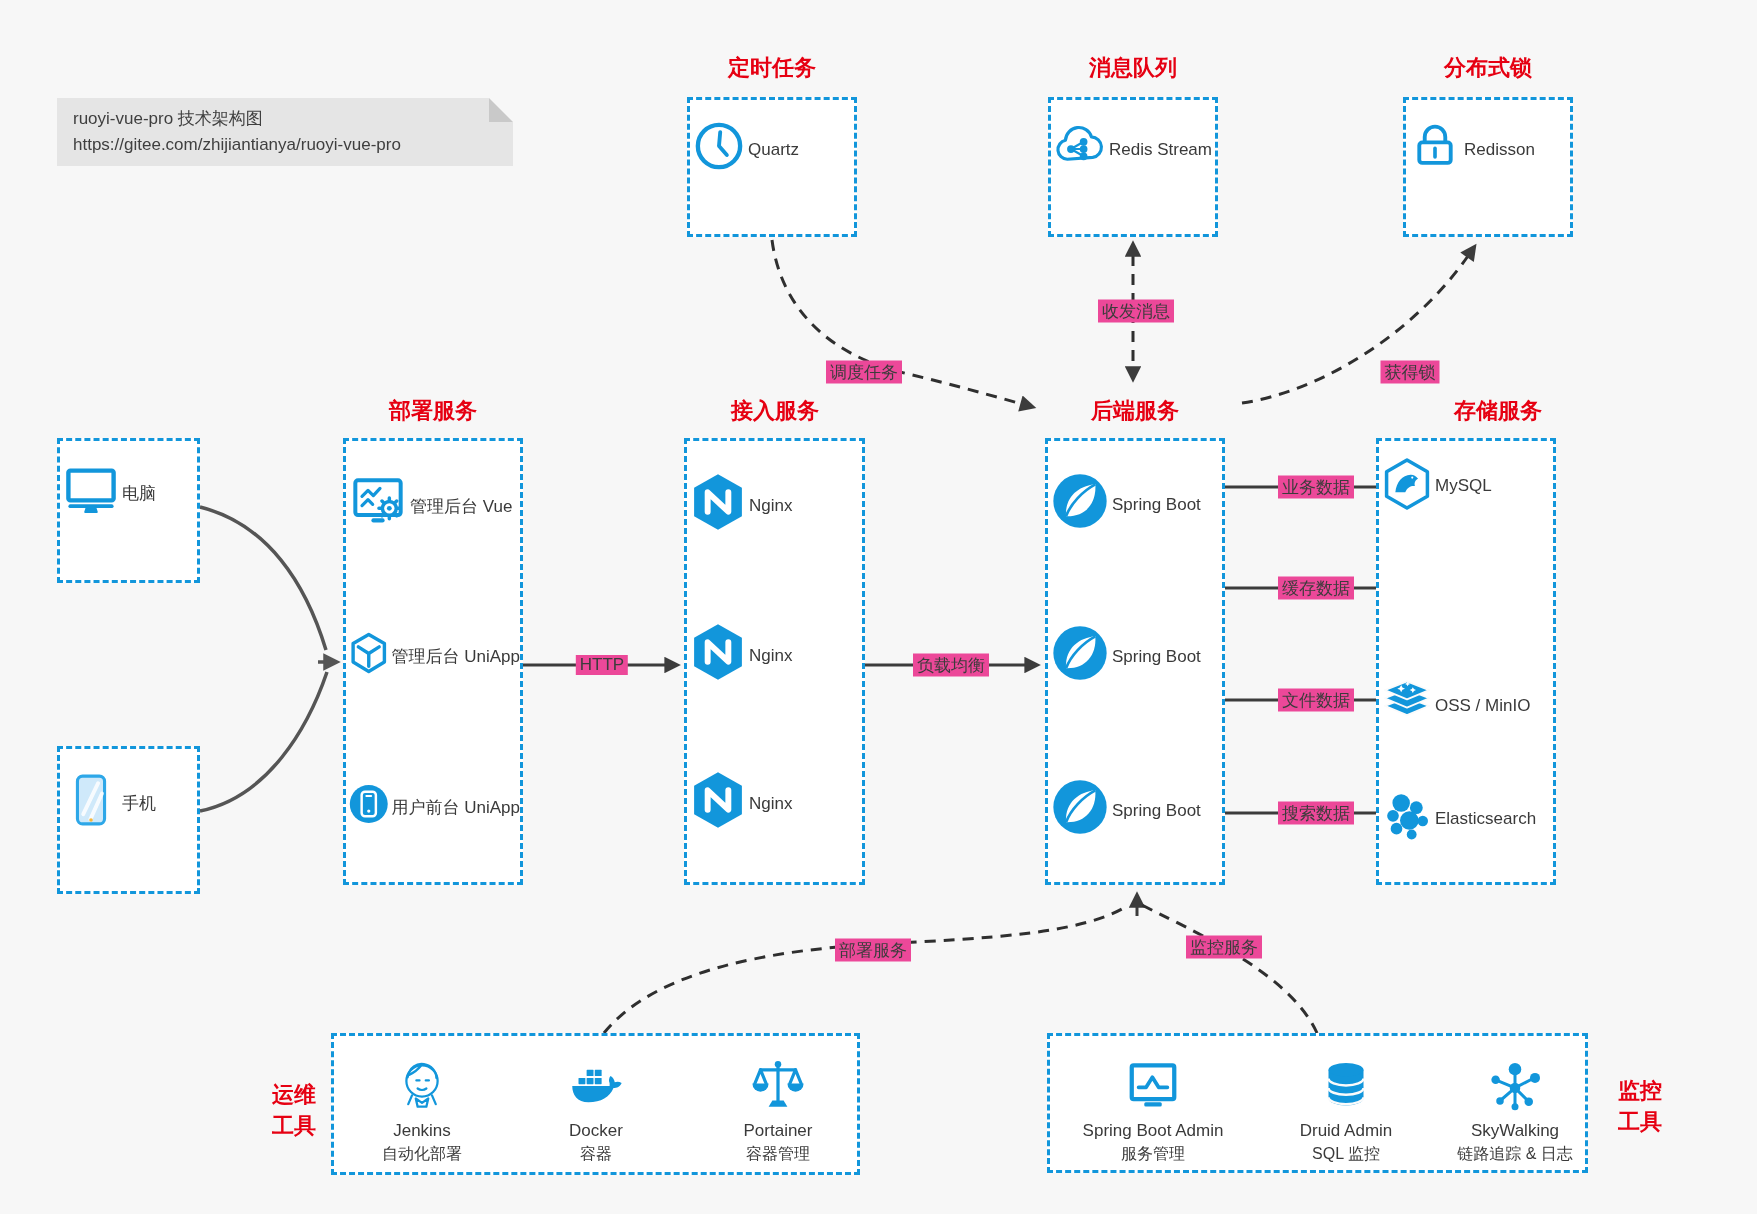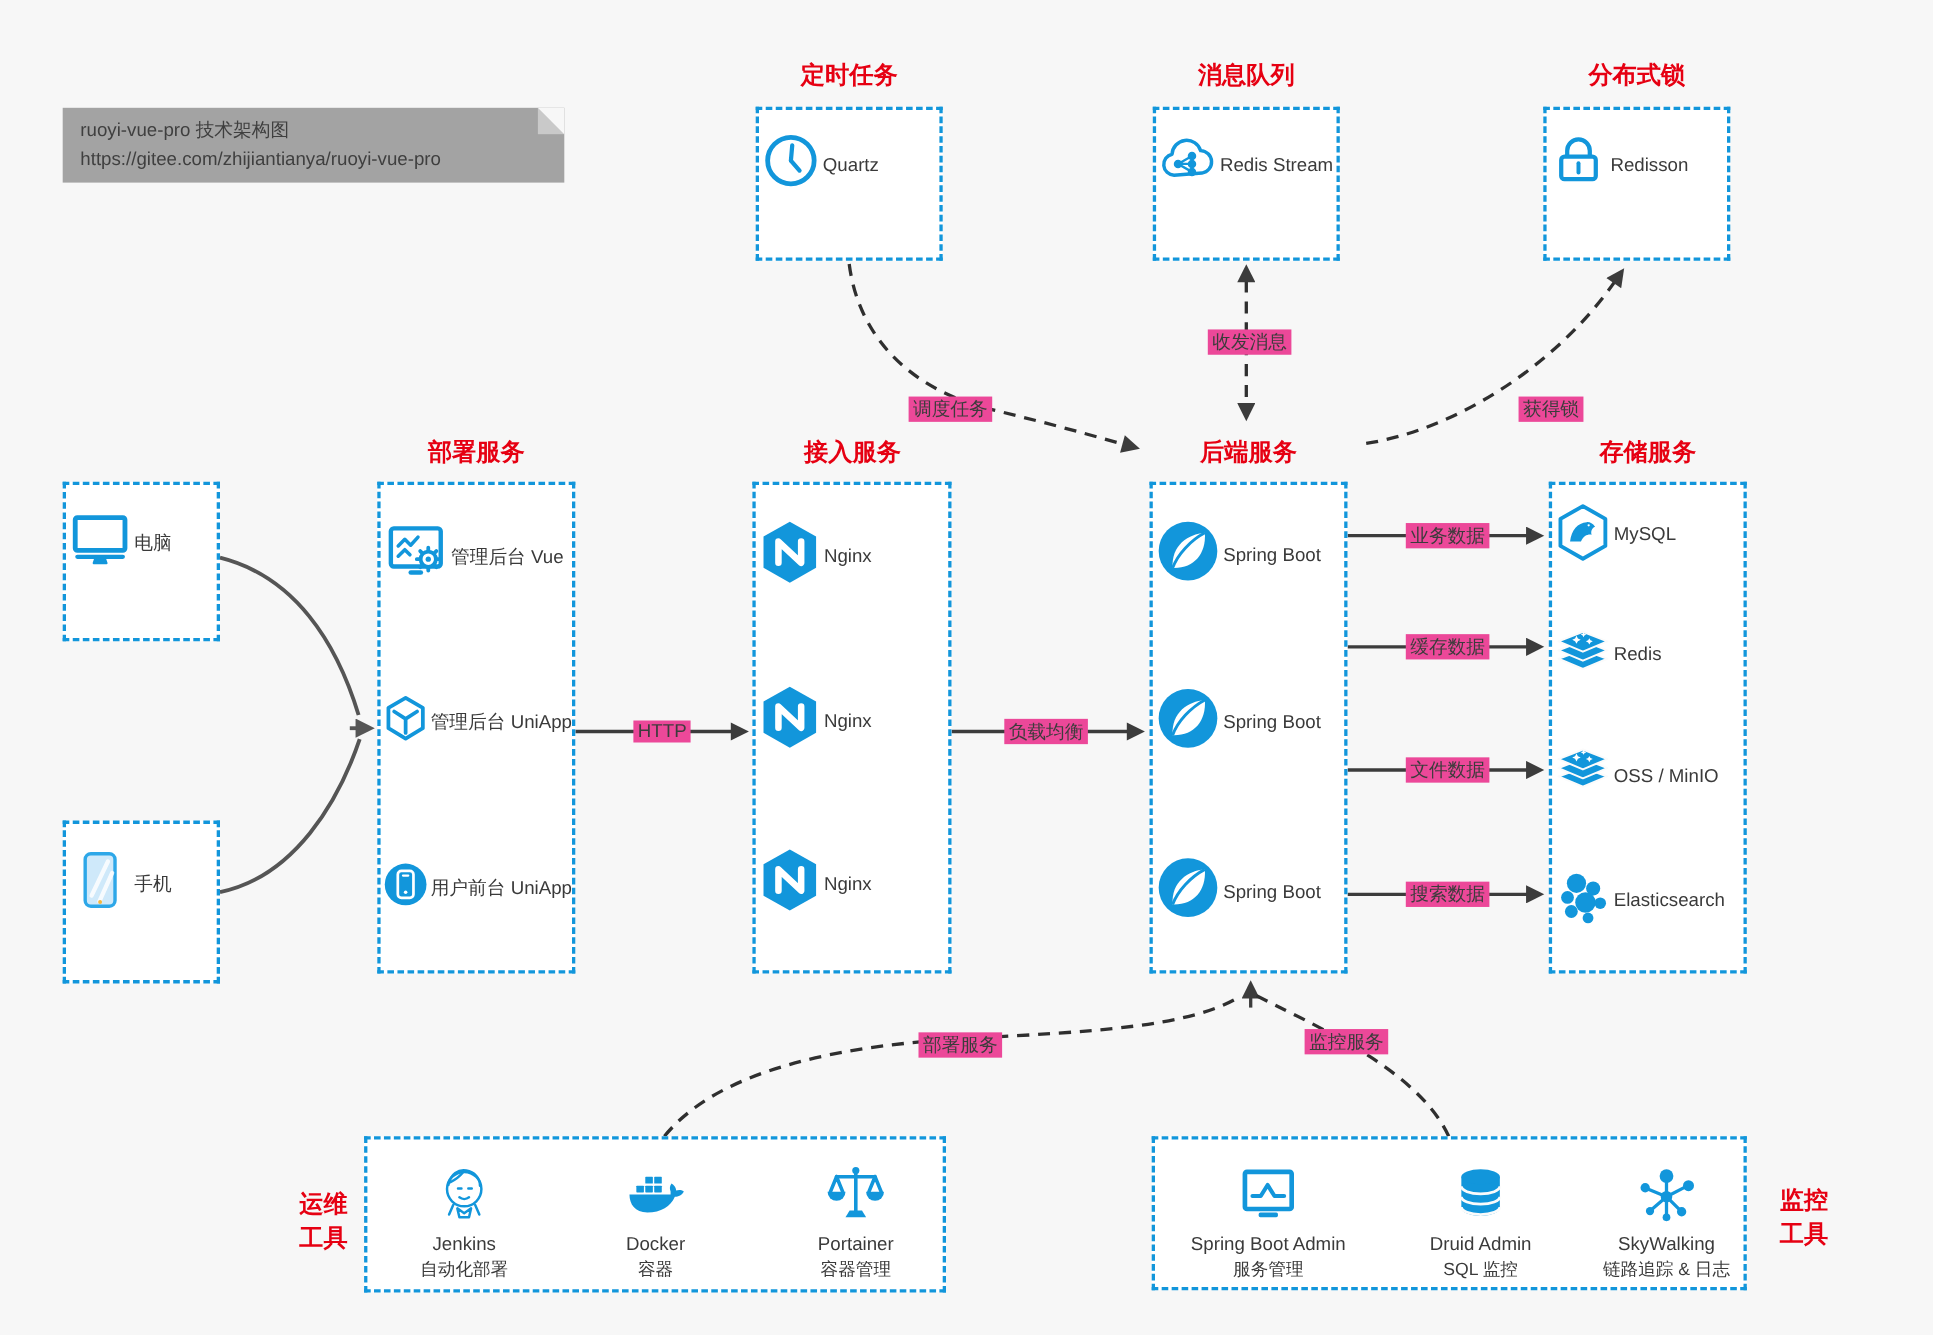--- a/index.html
+++ b/index.html
@@ -11,21 +11,21 @@
              font-size:22px;white-space:nowrap;z-index:3;}
   .side-label{position:absolute;color:#e60012;font-weight:bold;font-size:22px;line-height:1.4;
               text-align:right;z-index:3;}
   .node{position:absolute;left:0;right:0;display:flex;flex-direction:row;align-items:center;}
   .nlabel{margin-top:7px;font-size:17px;color:#3a3a3a;white-space:nowrap;}
   .bnode{position:absolute;top:20px;display:flex;flex-direction:column;align-items:center;}
   .bname{margin-top:5px;font-size:17px;color:#3a3a3a;white-space:nowrap;}
   .bdesc{margin-top:3px;font-size:16px;color:#3a3a3a;white-space:nowrap;}
   .edge-label{position:absolute;transform:translate(-50%,-50%);font-size:17px;color:#3c3c3c;
               background:#ec4899;padding:0 4px;white-space:nowrap;z-index:3;}
-  .note{position:absolute;left:57px;top:98px;width:456px;height:68px;background:#a3a3a3;
+  .note{position:absolute;left:57px;top:98px;width:456px;height:68px;background:#e5e5e5;
         box-sizing:border-box;padding:8px 0 0 16px;font-size:17px;line-height:1.55;color:#3f3f3f;z-index:3;}
   .note::before{content:"";position:absolute;top:0;right:0;width:0;height:0;
         border-bottom:24px solid #c9c9c9;border-right:24px solid #f7f7f7;}
   .ic{display:block;}
 </style>
 </head>
 <body>
 
 <div id="canvas">
 
@@ -324,32 +324,26 @@
       <div class="nlabel">Spring Boot</div>
     </div>
     <div class="node" style="top:334px">
       <svg class="ic" width="64" height="64">
           <use href="#sym-spring"></use>
         </svg>
       <div class="nlabel">Spring Boot</div>
     </div>
   </div>
 
-  <div class="box" style="left:1408px;top:438px;width:180px;height:447px">
+  <div class="box" style="left:1376px;top:438px;width:180px;height:447px">
     <div class="node" style="top:15px">
       <svg class="ic" width="56" height="56">
           <use href="#sym-mysql"></use>
         </svg>
       <div class="nlabel" style="margin-top:4px">MySQL</div>
-    </div>
-    <div class="node" style="top:124px">
-      <svg class="ic" width="56" height="56">
-          <use href="#sym-redis"></use>
-        </svg>
-      <div class="nlabel" style="margin-top:4px">Redis</div>
     </div>
     <div class="node" style="top:231px">
       <svg class="ic" width="56" height="56">
           <use href="#sym-redis"></use>
         </svg>
       <div class="nlabel" style="margin-top:12px">OSS / MinIO</div>
     </div>
     <div class="node" style="top:348px">
       <svg class="ic" width="56" height="56">
           <use href="#sym-es"></use>

